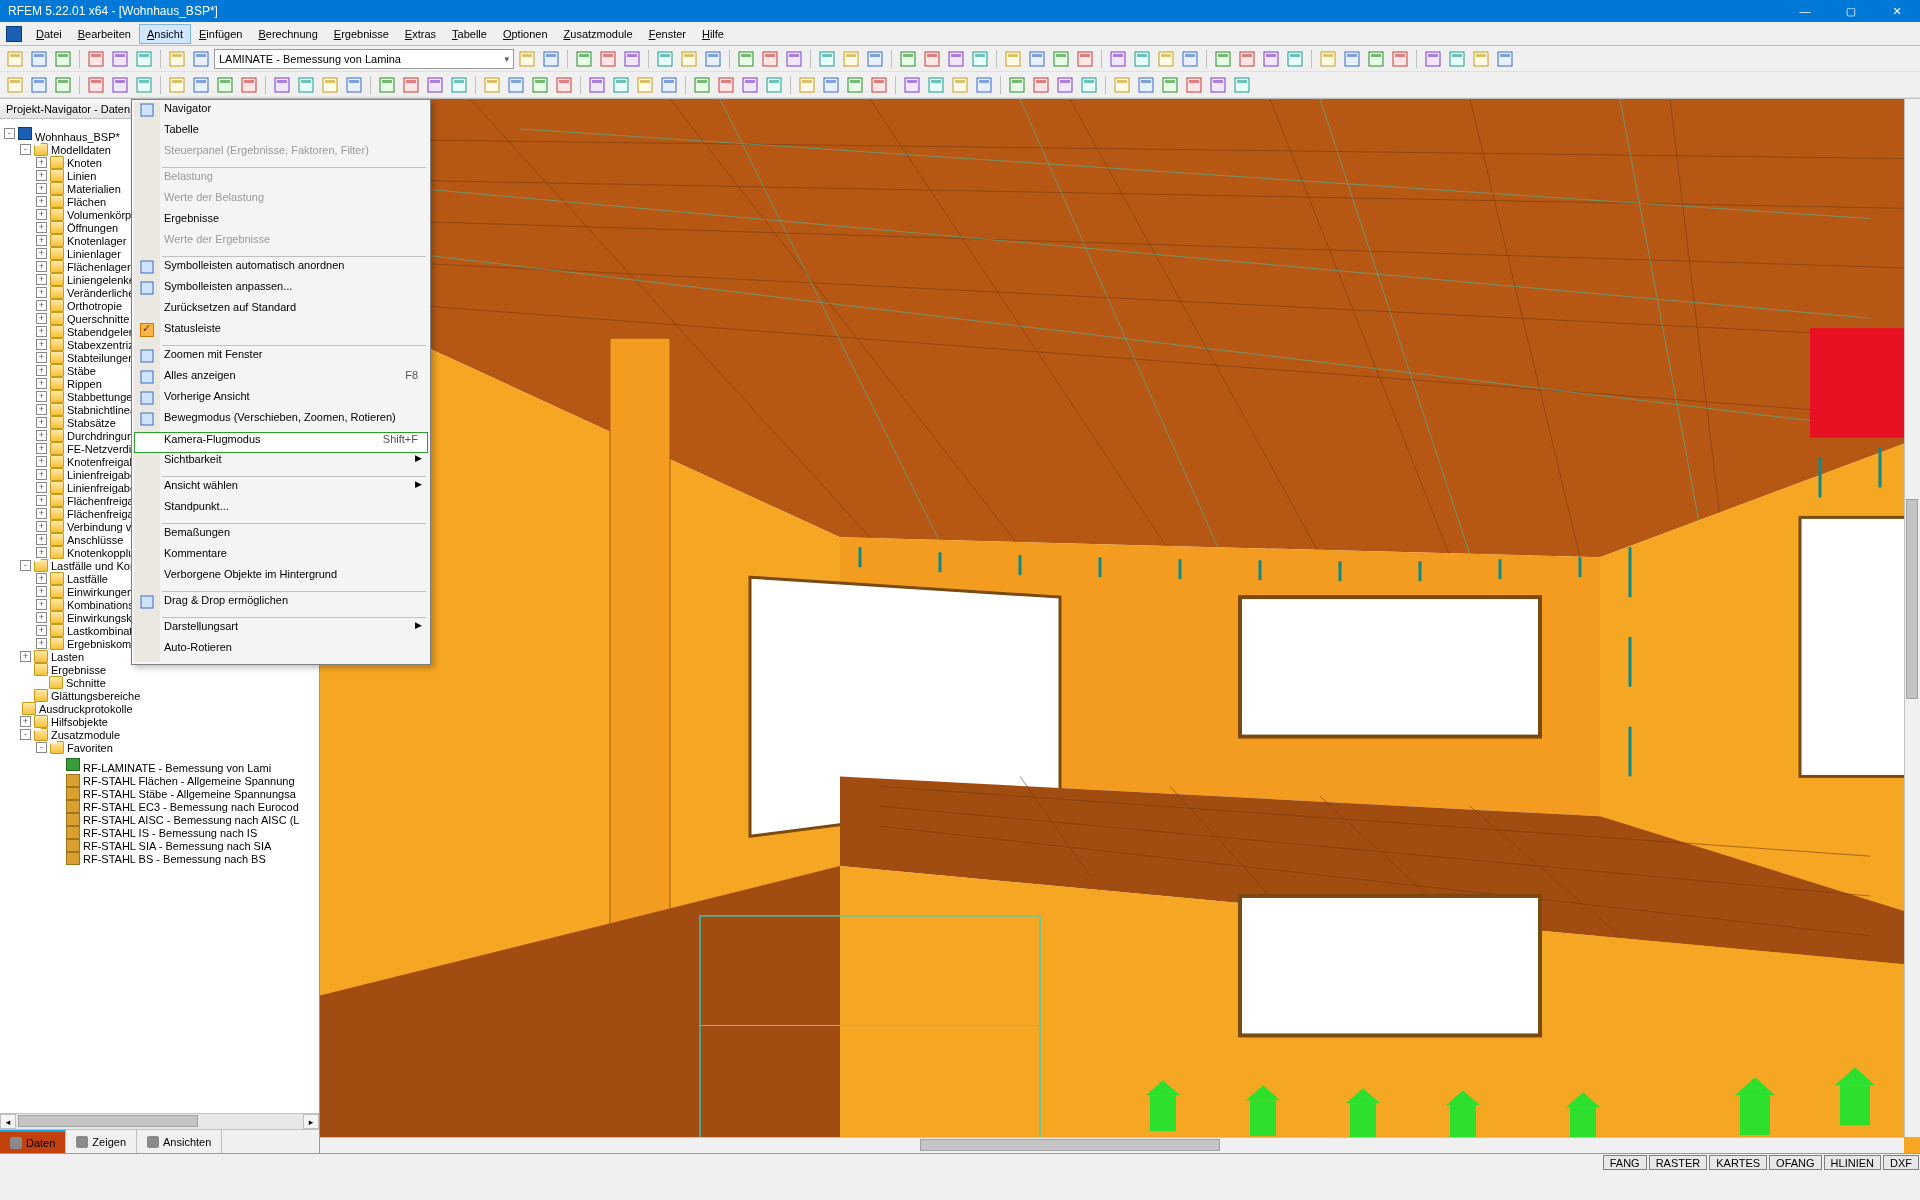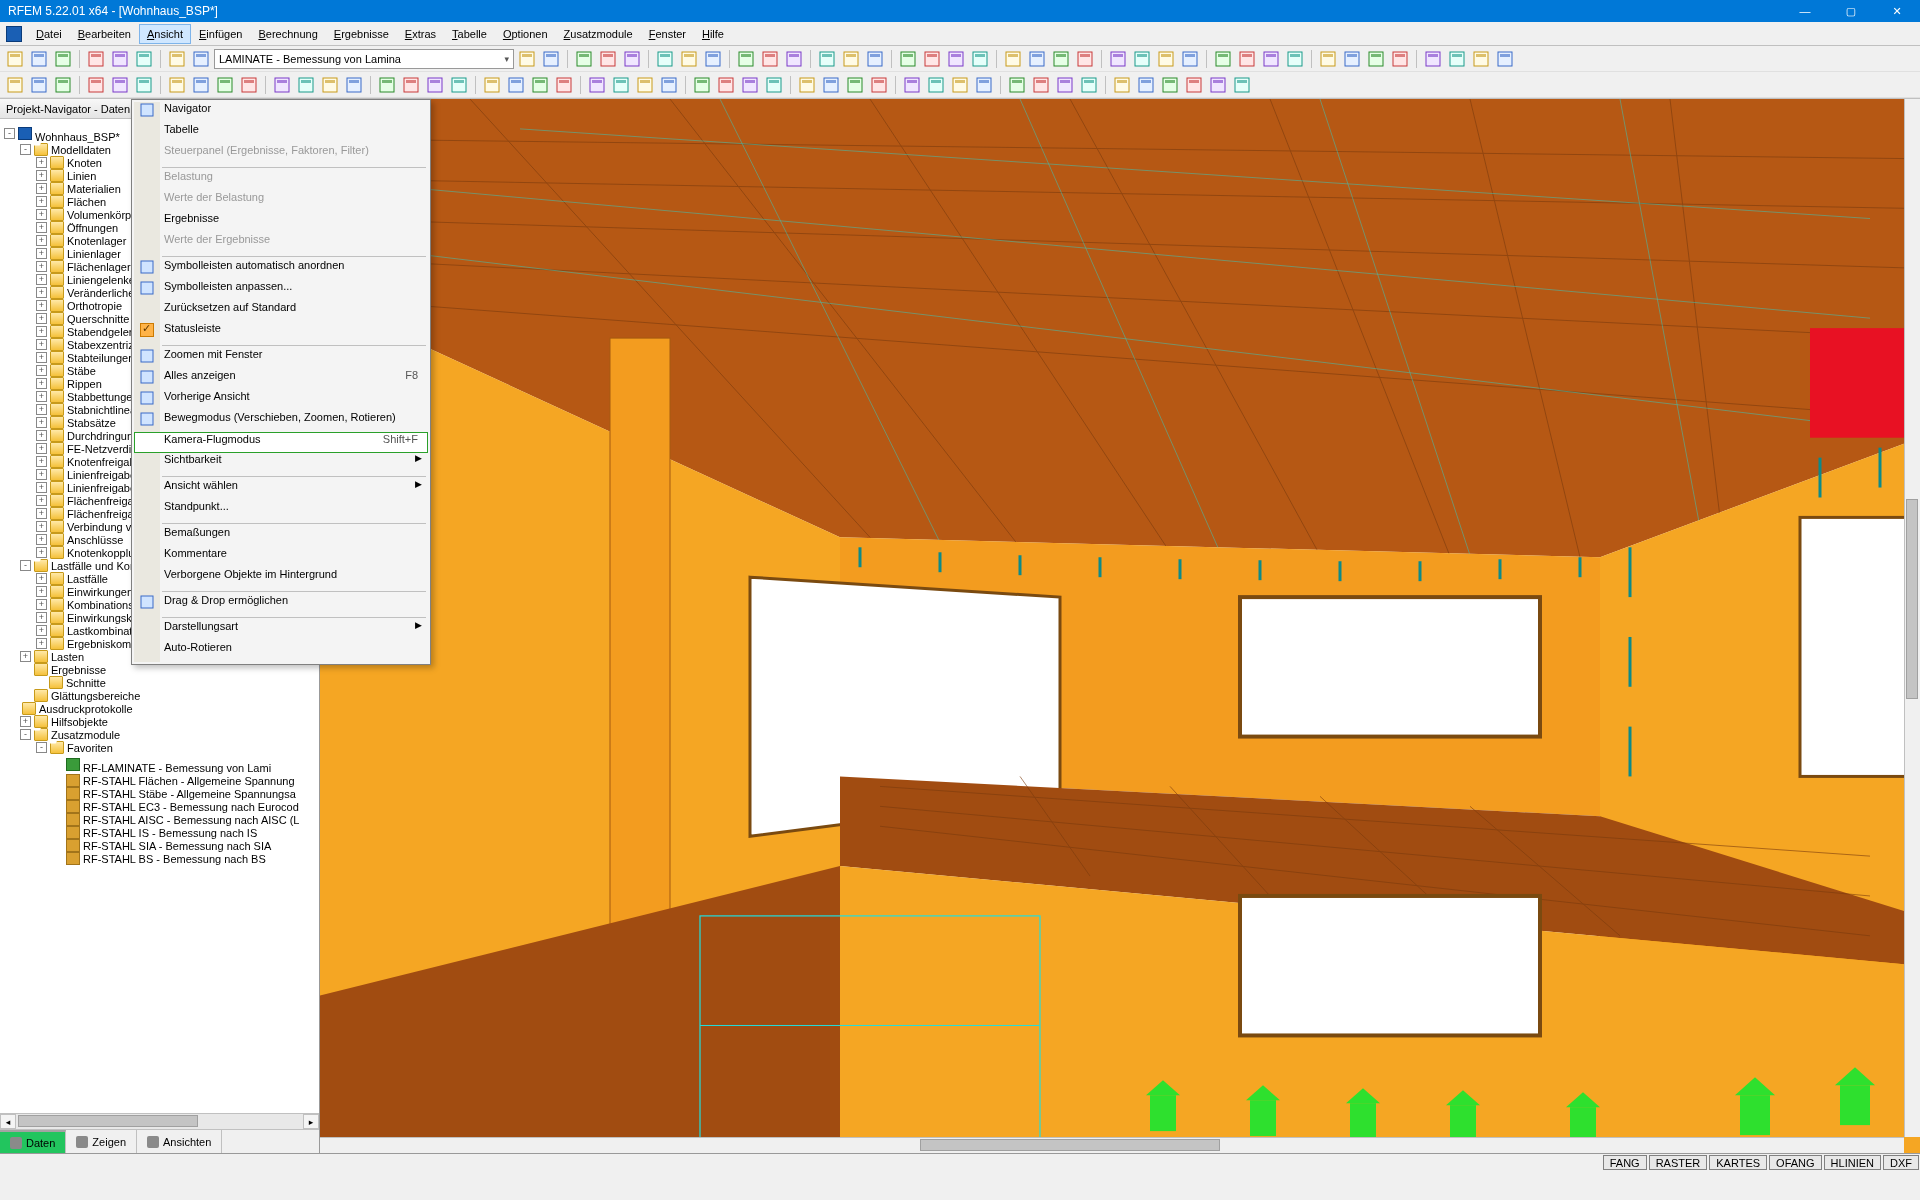--- a/index.html
+++ b/index.html
@@ -42,21 +42,21 @@
   .ticon.project { background:#1a5fb4; border:1px solid #0a3b7a; }
   .ticon.module { background:#3a9b3a; border:1px solid #1f6b1f; }
   .ticon.module2 { background:#d9a030; border:1px solid #a2741a; }
   .tree-row.bold .lbl { font-weight:400;margin-top:8px; }
   .nav-scroll-x { height:16px; background:#f0f0f0; border-top:1px solid #c0c0c0; display:flex; }
   .nav-scroll-x .arrow { width:16px; border:1px solid #c0c0c0; background:#f4f4f4; text-align:center; font-size:9px; line-height:14px; }
   .nav-scroll-x .track { flex:1; background:#e8e8e8; position:relative; }
   .nav-scroll-x .thumb { position:absolute; left:2px; top:1px; height:12px; width:180px; background:#c4c4c4; border:1px solid #a0a0a0; }
   .nav-tabs { height:24px; display:flex; background:#f0f0f0; border-top:1px solid #c0c0c0; }
   .nav-tab { padding:3px 10px; border-right:1px solid #c0c0c0; display:flex; align-items:center; gap:4px; }
-  .nav-tab.active { background:#22c55e; border-top:2px solid #a3a3a3; }
+  .nav-tab.active { background:#c2410c; border-top:2px solid #0ea5e9; }
   .nav-tab .tabicon { width:12px; height:12px; background:#8a8a8a; border-radius:2px; }
 
   
   .viewport { flex:1; position:relative; overflow:hidden; }
   .viewport svg { width:100%; height:100%; display:block; }
   .vp-scroll-v { position:absolute; right:0; top:0; bottom:16px; width:16px; background:#f0f0f0; border-left:1px solid #c0c0c0; }
   .vp-scroll-v .thumb { position:absolute; left:1px; top:400px; width:12px; height:200px; background:#c4c4c4; border:1px solid #a0a0a0; }
   .vp-scroll-h { position:absolute; left:0; right:16px; bottom:0; height:16px; background:#f0f0f0; border-top:1px solid #c0c0c0; }
   .vp-scroll-h .thumb { position:absolute; top:1px; left:600px; height:12px; width:300px; background:#c4c4c4; border:1px solid #a0a0a0; }
 

